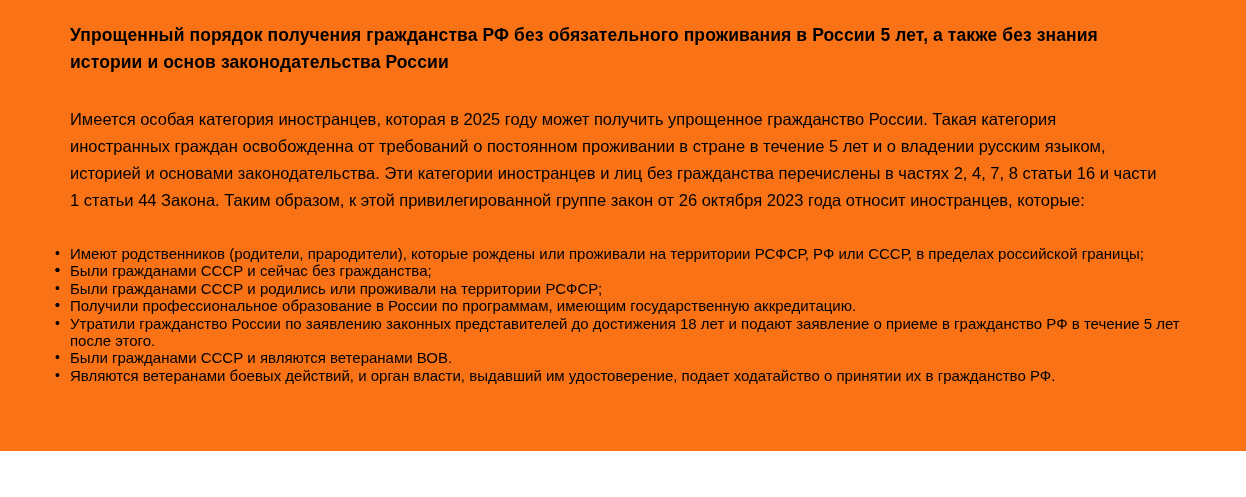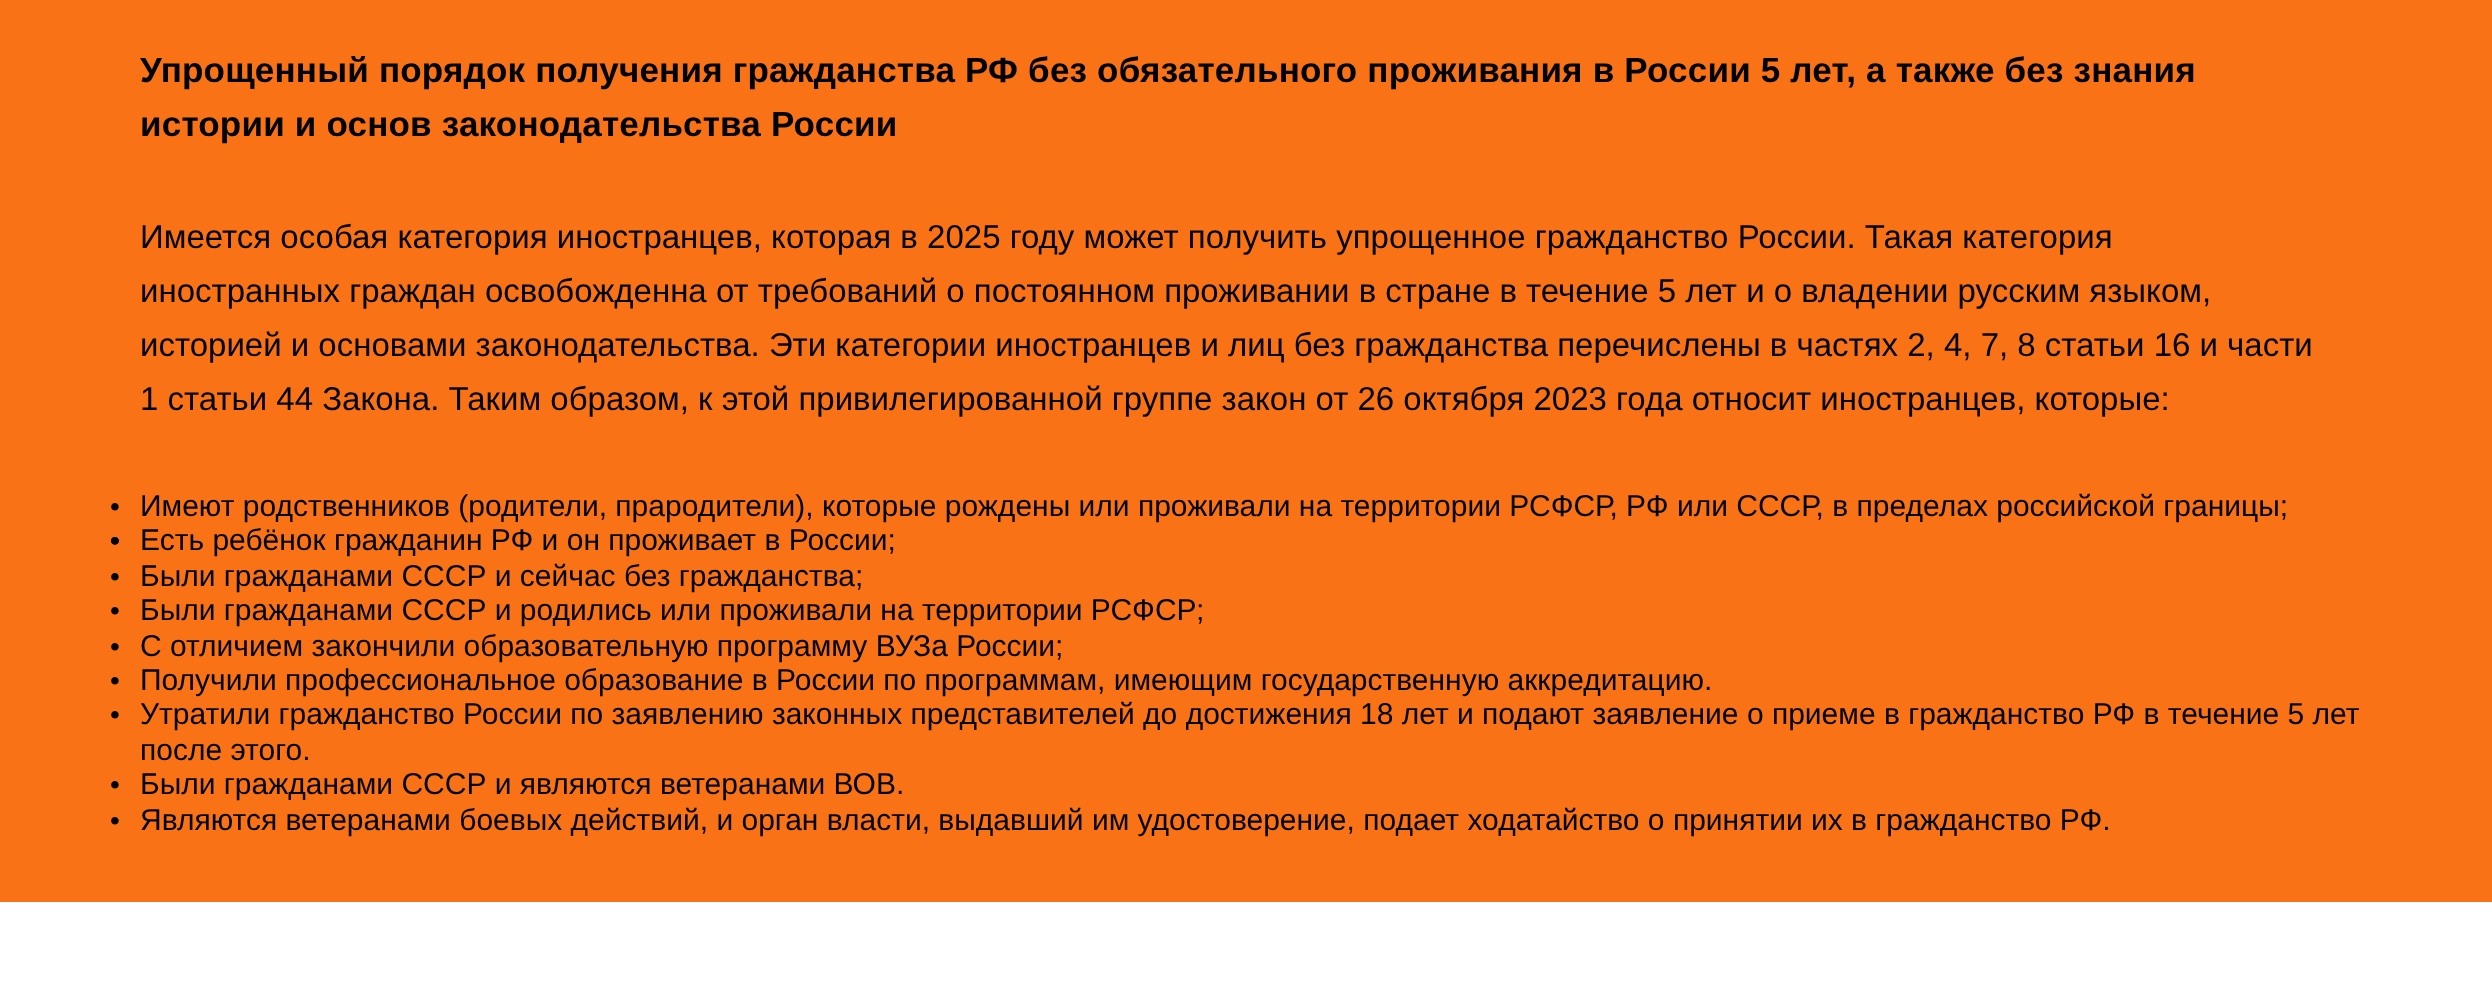--- a/index.html
+++ b/index.html
@@ -70,24 +70,24 @@
 
     <h1 class="doc-title">Упрощенный порядок получения гражданства РФ без обязательного проживания в России 5 лет, а также без знания истории и основ законодательства России</h1>
 
     <p class="intro-paragraph">Имеется особая категория иностранцев, которая в 2025 году может получить упрощенное гражданство России. Такая категория иностранных граждан освобожденна от требований о постоянном проживании в стране в течение 5 лет и о владении русским языком, историей и основами законодательства. Эти категории иностранцев и лиц без гражданства перечислены в частях 2, 4, 7, 8 статьи 16 и части 1 статьи 44 Закона. Таким образом, к этой привилегированной группе закон от 26 октября 2023 года относит иностранцев, которые:</p>
 
 
     <ul class="criteria-list">
       <li><span class="bullet">•</span><span>Имеют родственников (родители, прародители), которые рождены или проживали на территории РСФСР, РФ или СССР, в пределах российской границы;</span></li>
       <li><span class="bullet">•</span></li>
       <li><span class="bullet">•</span></li>
-      <li><span class="bullet">•</span><span>Есть ребёнок гражданин РФ и он проживает в России;</span></li>
+      <li><span class="bullet">•</span></li>
       <li><span class="bullet">•</span><span>Были гражданами СССР и сейчас без гражданства;</span></li>
       <li><span class="bullet">•</span><span>Были гражданами СССР и родились или проживали на территории РСФСР;</span></li>
-      <li><span class="bullet">•</span><span>С отличием закончили образовательную программу ВУЗа России;</span></li>
+      <li><span class="bullet">•</span></li>
       <li><span class="bullet">•</span><span>Получили профессиональное образование в России по программам, имеющим государственную аккредитацию.</span></li>
       <li><span class="bullet">•</span><span>Утратили гражданство России по заявлению законных представителей до достижения 18 лет и подают заявление о приеме в гражданство РФ в течение 5 лет после этого.</span></li>
       <li><span class="bullet">•</span><span>Были гражданами СССР и являются ветеранами ВОВ.</span></li>
       <li><span class="bullet">•</span><span>Являются ветеранами боевых действий, и орган власти, выдавший им удостоверение, подает ходатайство о принятии их в гражданство РФ.</span></li>
     </ul>
 
   </div>
 </div>
 
 </body></html>

